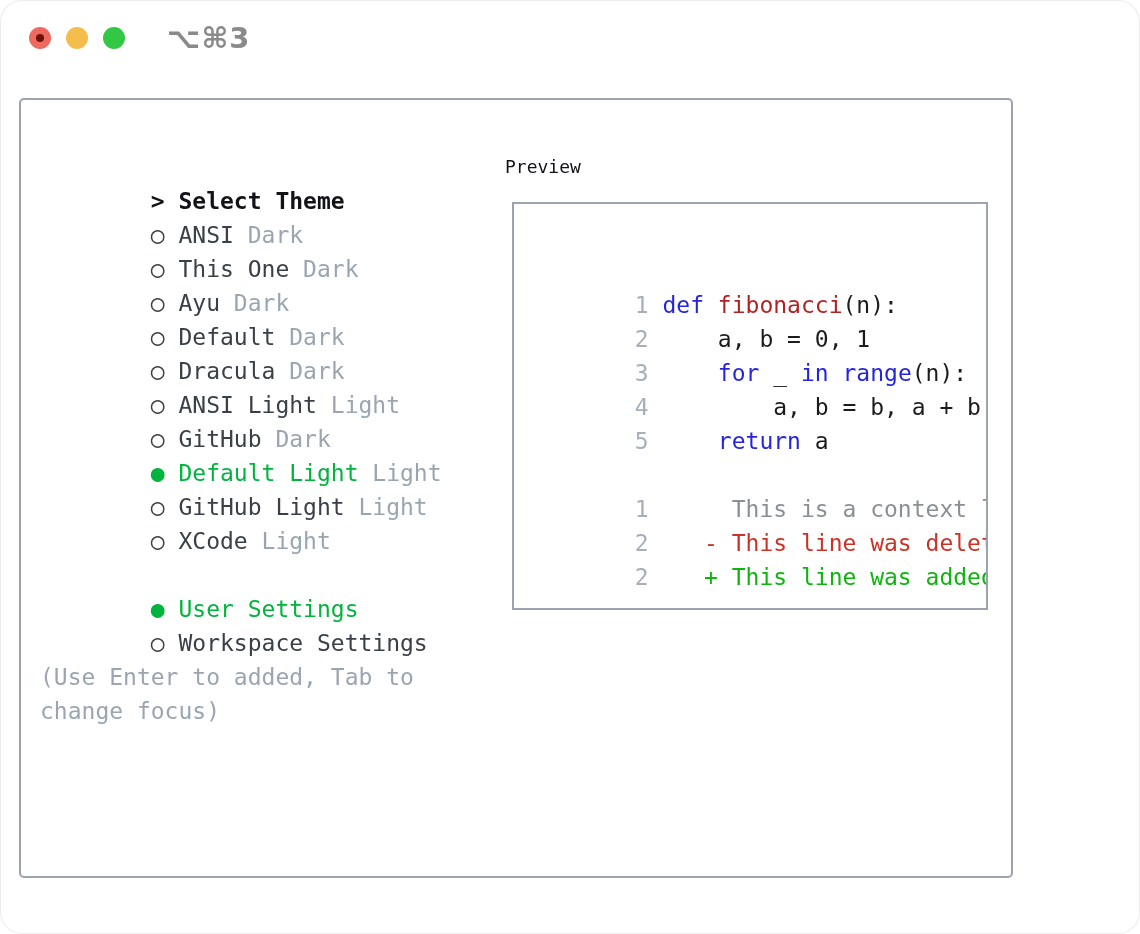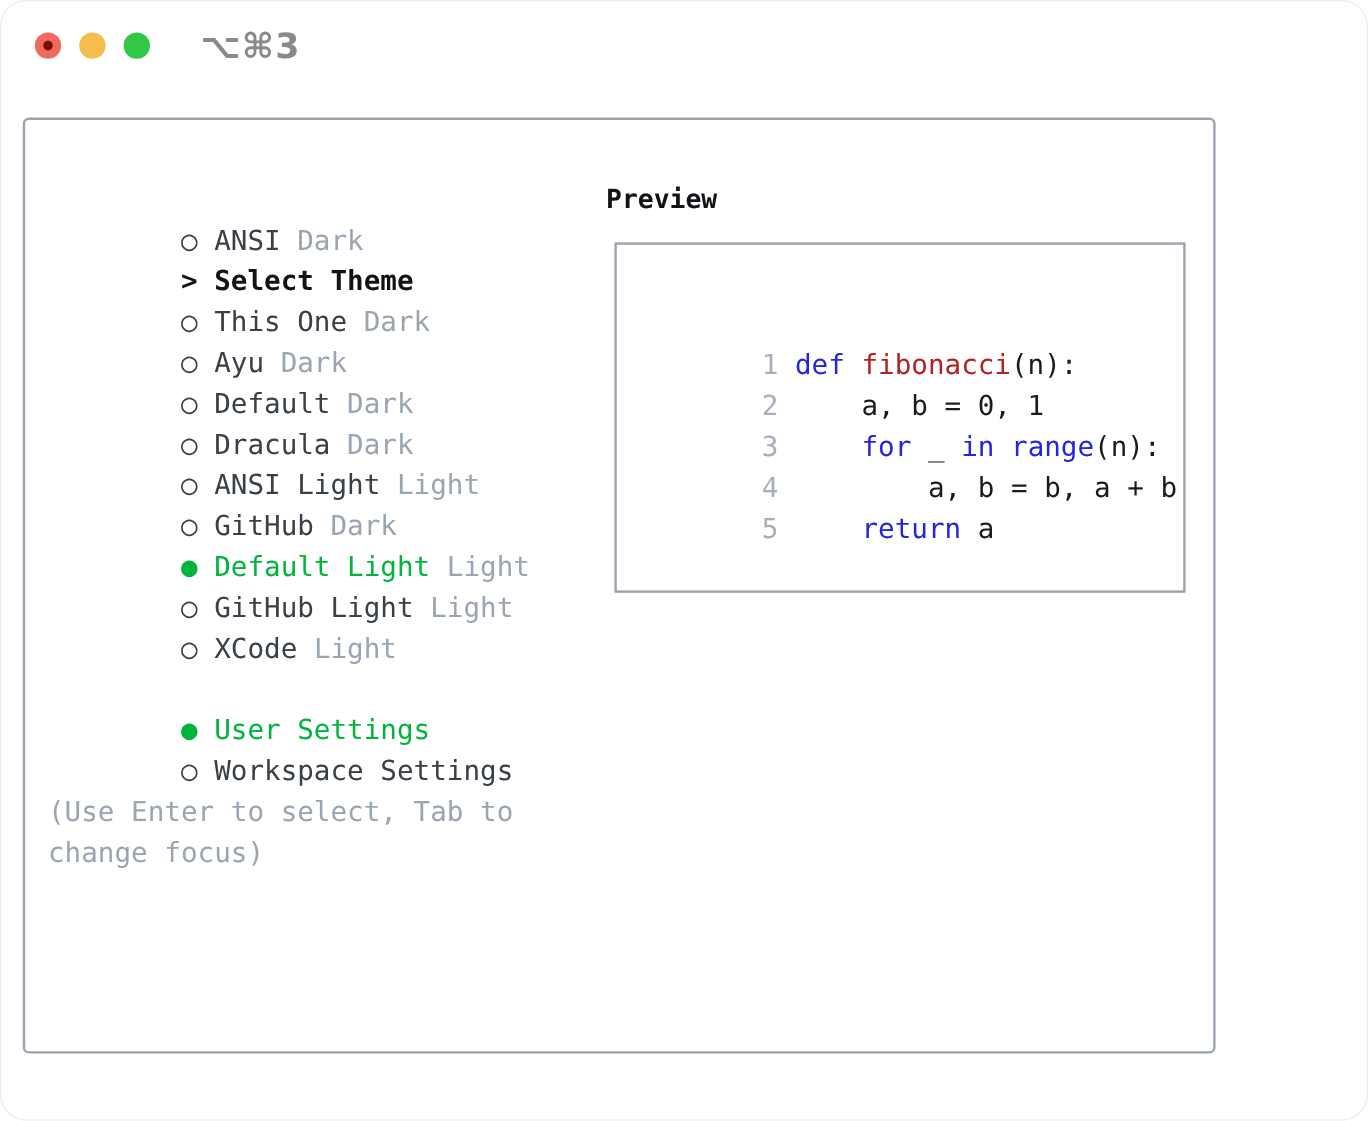--- a/index.html
+++ b/index.html
@@ -53,26 +53,26 @@
   .hdr { font-weight:bold; color:var(--header); }
   .mk-circle { color:var(--name); }
   .nm { color:var(--name); }
   .vr { color:var(--muted); padding-left:1ch; }
   .row.sel .nm, .row.sel .mk-circle { color:var(--green); }
   .apply-title { padding-left:2ch; color:var(--header); }
   .help { color:var(--muted); }
   
   .preview-title {
     position:absolute; left:484px; top:50px;
-    font-size:22px; line-height:34px; font-weight:bold;
+    font-size:18px; line-height:34px; font-weight:normal;
     color:var(--header);
   }
   .preview-box {
     position:absolute; left:491px; top:102px;
-    width:476px; height:292px;
+    width:476px; height:408px;
     border:2px solid var(--border);
     padding:50px 0 0 10px;
     font-size:23px; line-height:34px;
     background:#ffffff;
     overflow:hidden;
   }
   .cline { height:34px; white-space:pre; }
   .ln   { display:inline-block; width:2ch; color:var(--linenum); }
   .t-kw { color:var(--keyword); }
   .t-fn { color:var(--function); }
@@ -92,25 +92,25 @@
       </span>
     <span class="light yellow"></span>
     <span class="light green"></span>
     <span class="shortcut">⌥⌘3</span>
   </div>
 
   <div class="main-box">
 
     <div class="left-pane">
       <div class="row">
-        <span class="mk mk-circle">○</span><span class="nm">ANSI</span><span class="vr">Dark</span>
+        <span class="mk cursor">&gt;</span><span class="hdr">Select Theme</span>
       </div>
 
       <div class="row">
-        <span class="mk cursor">&gt;</span><span class="hdr">Select Theme</span>
+        <span class="mk mk-circle">○</span><span class="nm">ANSI</span><span class="vr">Dark</span>
       </div>
       <div class="row">
         <span class="mk mk-circle">○</span><span class="nm">This One</span><span class="vr">Dark</span>
       </div>
       <div class="row">
         <span class="mk mk-circle">○</span><span class="nm">Ayu</span><span class="vr">Dark</span>
       </div>
       <div class="row">
         <span class="mk mk-circle">○</span><span class="nm">Default</span><span class="vr">Dark</span>
       </div>
@@ -137,21 +137,21 @@
 
       <div class="row sel">
         <span class="mk mk-circle">●</span><span class="nm">User Settings</span>
       </div>
       <div class="row">
         <span class="mk mk-circle">○</span><span class="nm">Workspace Settings</span>
       </div>
 
       <div class="row"></div>
 
-      <div class="row help">(Use Enter to select, Tab to</div>
+      <div class="row help">(Use Enter to added, Tab to</div>
       <div class="row help">change focus)</div>
     </div>
 
     <div class="preview-title">Preview</div>
 
     <div class="preview-box">
       <div class="cline">
         <span class="ln">1</span><span class="t-kw">def </span><span class="t-fn">fibonacci</span><span class="t-pl">(n):</span>
       </div>
       <div class="cline">

